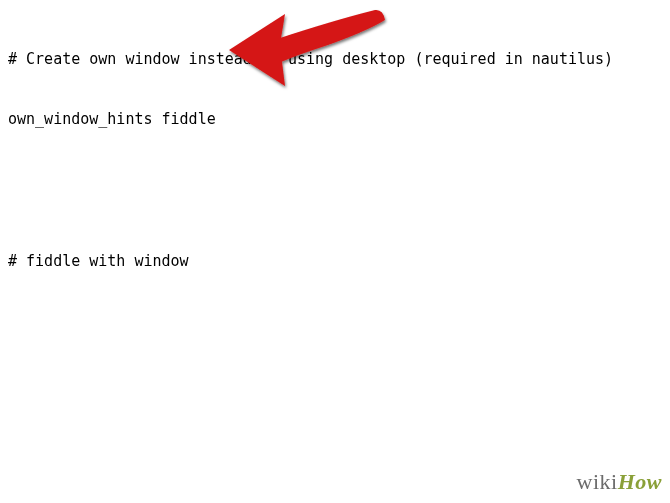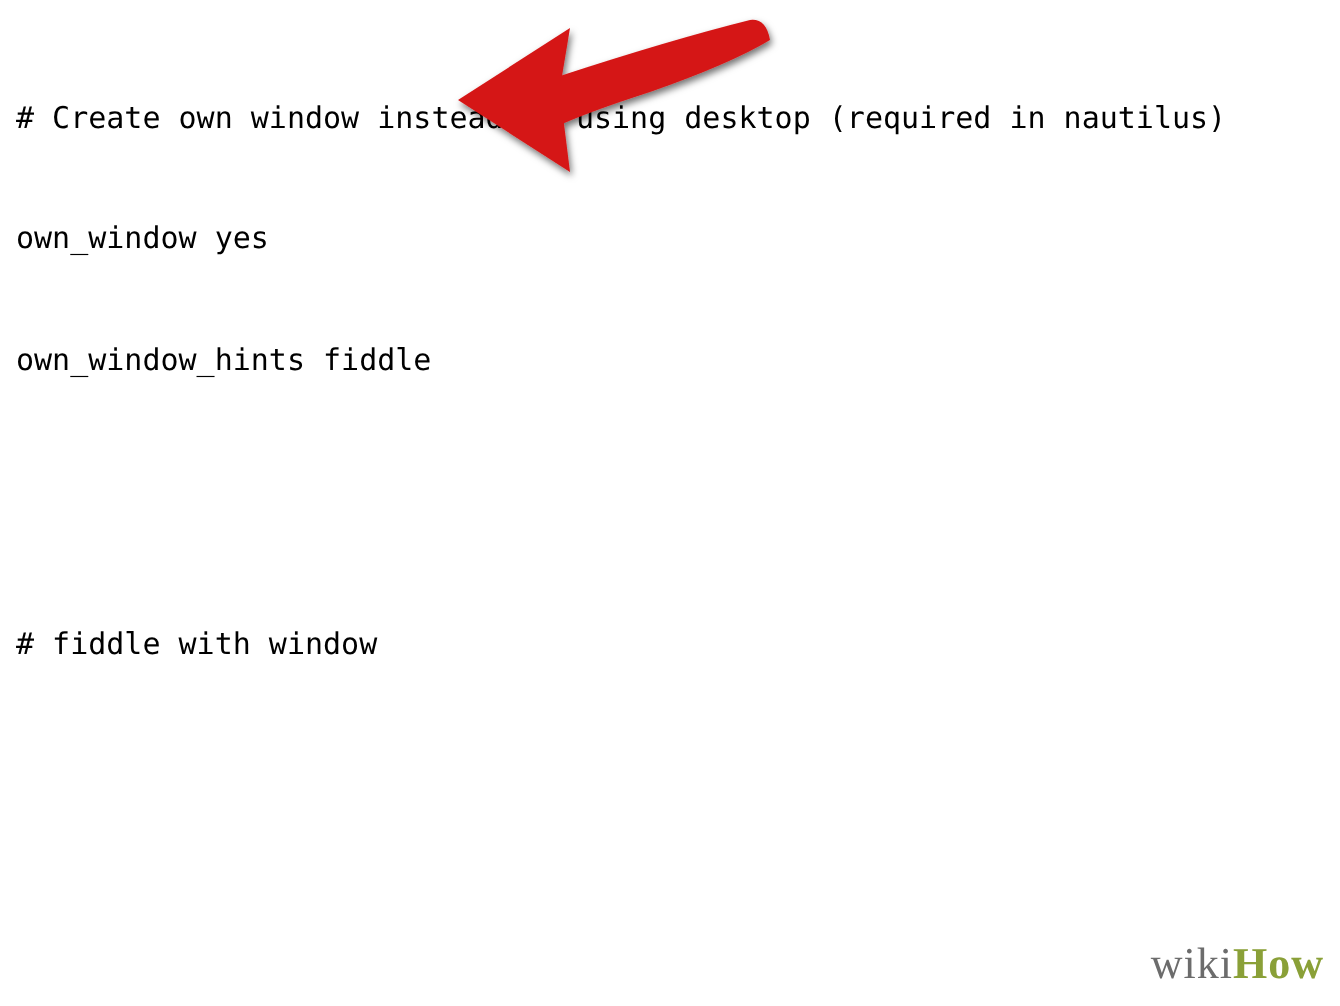--- a/index.html
+++ b/index.html
@@ -28,28 +28,27 @@
   .watermark {
     position: absolute;
     right: 8px;
     bottom: 6px;
     font-family: Georgia, "Times New Roman", serif;
     font-size: 22px;
     color: #6c6c6c;
     letter-spacing: 0.5px;
   }
   .watermark .wiki { color: #6c6c6c; }
-  .watermark .how { color: #8aa038; font-weight: bold; }
+  .watermark .how { color: #8aa038; font-weight: bold; font-style: italic; }
 </style>
 </head>
 <body>
 
 <div class="page">
   <span class="line"># Create own window instead of using desktop (required in nautilus)</span>
-  <span class="line">own_window yes</span>
   <span class="line">own_window_hints fiddle</span>
   <span class="line"></span>
   <span class="line"></span>
   <span class="line"># fiddle with window</span>
   
   
   <span class="line"></span>
   
   
   <span class="line"></span>

